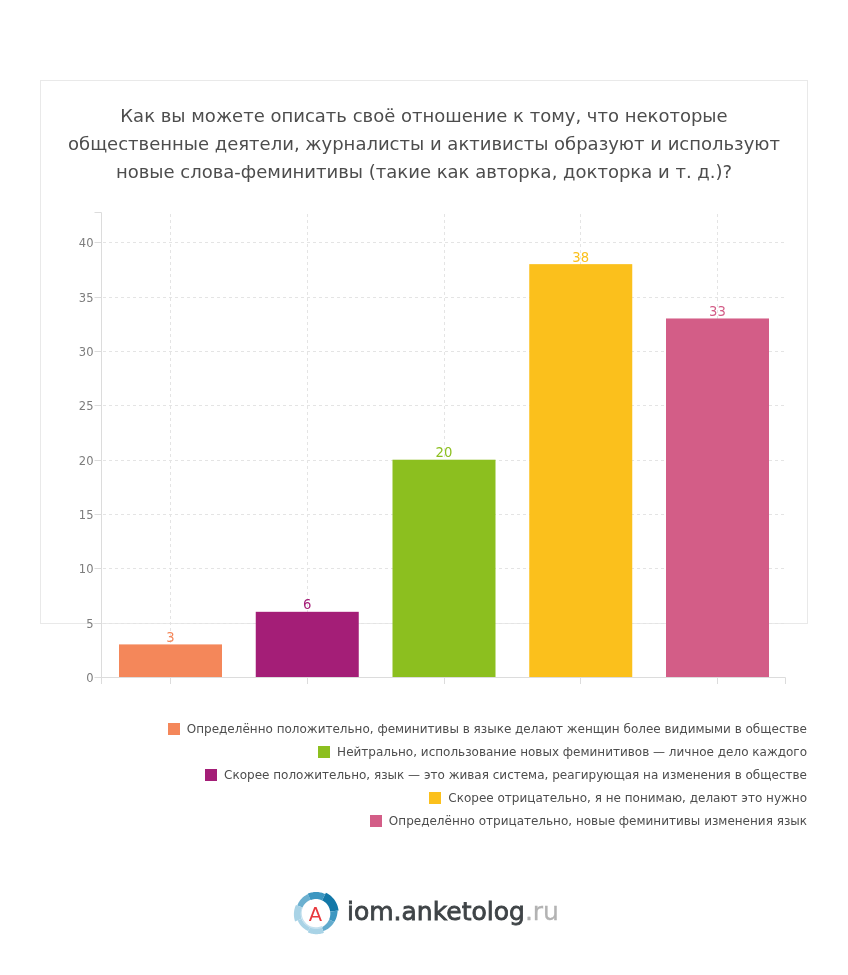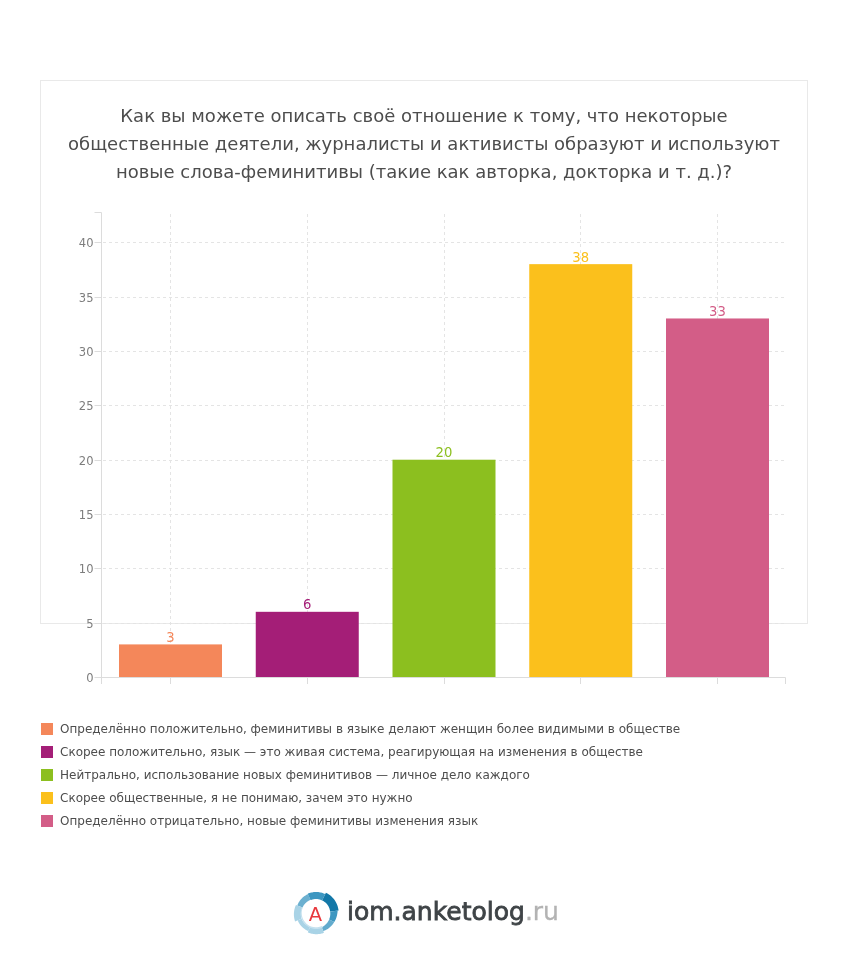--- a/index.html
+++ b/index.html
@@ -4,21 +4,21 @@
 <style>
   html,body{margin:0;padding:0;}
   body{width:848px;height:975px;background:#ffffff;
        font-family:"DejaVu Sans",sans-serif;-webkit-font-smoothing:antialiased;}
   #card{position:absolute;left:40px;top:80px;width:768px;height:544px;
         border:1px solid #e9e9e9;background:#fff;box-sizing:border-box;}
   #title{position:absolute;left:23px;top:21px;width:720px;text-align:center;
          font-size:18px;line-height:28px;color:#4d4d4d;}
   #chartsvg{position:absolute;left:0;top:0;}
   .legend{position:absolute;left:0;top:636px;width:766px;}
-  .lrow{display:flex;align-items:center;justify-content:flex-start;height:23px;}
+  .lrow{display:flex;align-items:center;justify-content:flex-end;height:23px;}
   .lsw{width:12px;height:12px;flex:0 0 12px;}
   .ltxt{font-size:12px;color:#4d4d4d;margin-left:7px;white-space:nowrap;}
   #footer{position:absolute;left:293px;top:890px;display:flex;align-items:flex-start;}
   #logo{display:block;}
   #brandtxt{font-size:25px;line-height:25px;color:#3f4447;margin-left:8px;margin-top:9px;
             -webkit-text-stroke:0.8px #3f4447;}
   #brandtxt .dom{color:#b3b3b3;-webkit-text-stroke:0.3px #b3b3b3;}
 </style>
 </head>
 <body>
@@ -81,30 +81,30 @@
         <text x="539.75" y="180.6495327102803" text-anchor="middle" font-size="13.2" fill="#fbc01c" font-family="DejaVu Sans, sans-serif">38</text>
         <text x="676.5" y="234.9719626168224" text-anchor="middle" font-size="13.2" fill="#d35d87" font-family="DejaVu Sans, sans-serif">33</text>
       </g>
     </svg>
   <div class="legend" id="legend">
       <div class="lrow">
         <span class="lsw" style="background: rgb(244, 135, 90);"></span>
         <span class="ltxt">Определённо положительно, феминитивы в языке делают женщин более видимыми в обществе</span>
       </div>
       <div class="lrow">
+        <span class="lsw" style="background: rgb(140, 191, 31);"></span>
+        <span class="ltxt">Нейтрально, использование новых феминитивов — личное дело каждого</span>
+      </div>
+      <div class="lrow">
         <span class="lsw" style="background: rgb(164, 30, 119);"></span>
         <span class="ltxt">Скорее положительно, язык — это живая система, реагирующая на изменения в обществе</span>
       </div>
       <div class="lrow">
-        <span class="lsw" style="background: rgb(140, 191, 31);"></span>
-        <span class="ltxt">Нейтрально, использование новых феминитивов — личное дело каждого</span>
-      </div>
-      <div class="lrow">
         <span class="lsw" style="background: rgb(251, 192, 28);"></span>
-        <span class="ltxt">Скорее общественные, я не понимаю, зачем это нужно</span>
+        <span class="ltxt">Скорее отрицательно, я не понимаю, делают это нужно</span>
       </div>
       <div class="lrow">
         <span class="lsw" style="background: rgb(211, 93, 135);"></span>
         <span class="ltxt">Определённо отрицательно, новые феминитивы изменения язык</span>
       </div>
     </div>
 </div>
 
 <div id="footer">
   <svg id="logo" width="46" height="46" viewBox="0 0 46 46">

